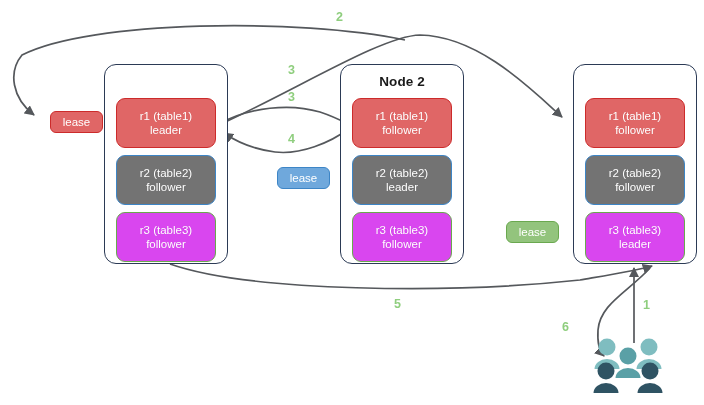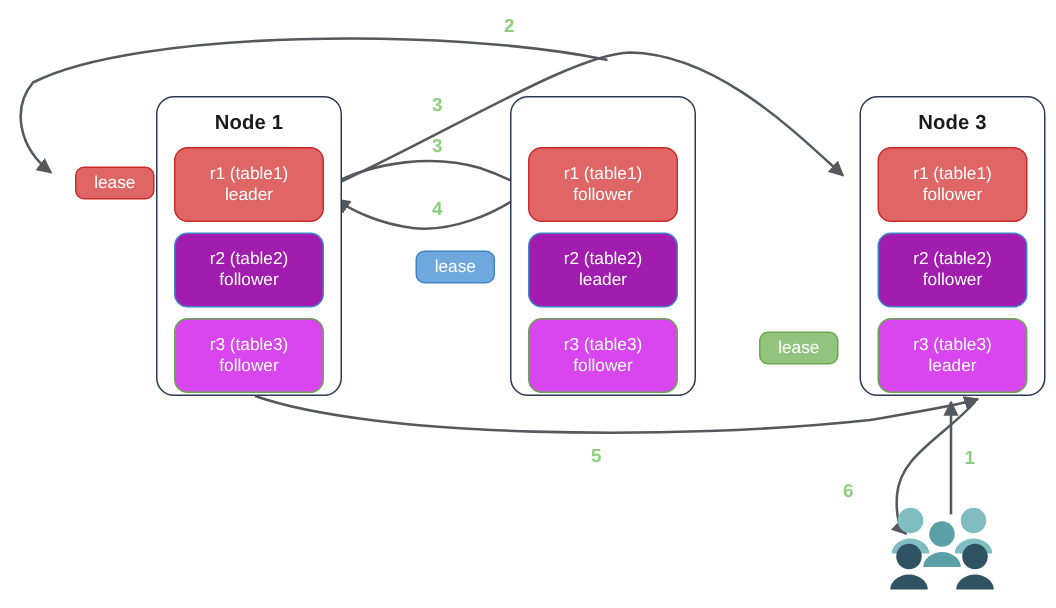--- a/index.html
+++ b/index.html
@@ -45,21 +45,21 @@
     flex-direction: column;
     align-items: center;
     justify-content: center;
     color: #ffffff;
     font-size: 11.5px;
     line-height: 14px;
     text-shadow: 0 0 1px rgba(0,0,0,.08);
   }
   .replica span { display: block; }
   .rep-red   { background: #e06666; border: 1.6px solid #cc2b2b; }
-  .rep-blue  { background: #a21caf; border: 1.6px solid #3d85c6; }
+  .rep-blue  { background: #737373; border: 1.6px solid #3d85c6; }
   .rep-green { background: #d946ef; border: 1.6px solid #6aa84f; }
 
   .lease {
     position: absolute;
     border-radius: 6px;
     box-sizing: border-box;
     display: flex;
     align-items: center;
     justify-content: center;
     color: #ffffff;
@@ -117,52 +117,51 @@
     <path class="edge" marker-end="url(#arrow)" d="M 350 128 C 330 143, 300 155, 275 152 C 252 149, 234 140, 224 133"></path>
 
     <path class="edge" marker-end="url(#arrow)" d="M 170 264 C 250 292, 450 294, 580 280 C 615 274, 640 270, 652 266"></path>
 
     <path class="edge" marker-end="url(#arrow)" d="M 634 343 L 634 268"></path>
 
     <path class="edge" marker-end="url(#arrow)" d="M 650 268 C 628 292, 600 304, 598 330 C 597 346, 600 352, 604 356"></path>
   </svg>
 
   <div class="node-box" style="left:104px; top:64px; width:124px; height:200px;">
-    <div class="node-title">Node 1</div>
     <div class="replica rep-red" style="top:33px;">
       <span>r1 (table1)</span>
       <span>leader</span>
     </div>
     <div class="replica rep-blue" style="top:90px;">
       <span>r2 (table2)</span>
       <span>follower</span>
     </div>
     <div class="replica rep-green" style="top:147px;">
       <span>r3 (table3)</span>
       <span>follower</span>
     </div>
   </div>
 
   <div class="node-box" style="left:340px; top:64px; width:124px; height:200px;">
+    <div class="node-title">Node 2</div>
     <div class="replica rep-red" style="top:33px;">
       <span>r1 (table1)</span>
       <span>follower</span>
     </div>
     <div class="replica rep-blue" style="top:90px;">
       <span>r2 (table2)</span>
       <span>leader</span>
     </div>
     <div class="replica rep-green" style="top:147px;">
       <span>r3 (table3)</span>
       <span>follower</span>
     </div>
   </div>
 
   <div class="node-box" style="left:573px; top:64px; width:124px; height:200px;">
-    <div class="node-title">Node 3</div>
     <div class="replica rep-red" style="top:33px;">
       <span>r1 (table1)</span>
       <span>follower</span>
     </div>
     <div class="replica rep-blue" style="top:90px;">
       <span>r2 (table2)</span>
       <span>follower</span>
     </div>
     <div class="replica rep-green" style="top:147px;">
       <span>r3 (table3)</span>

